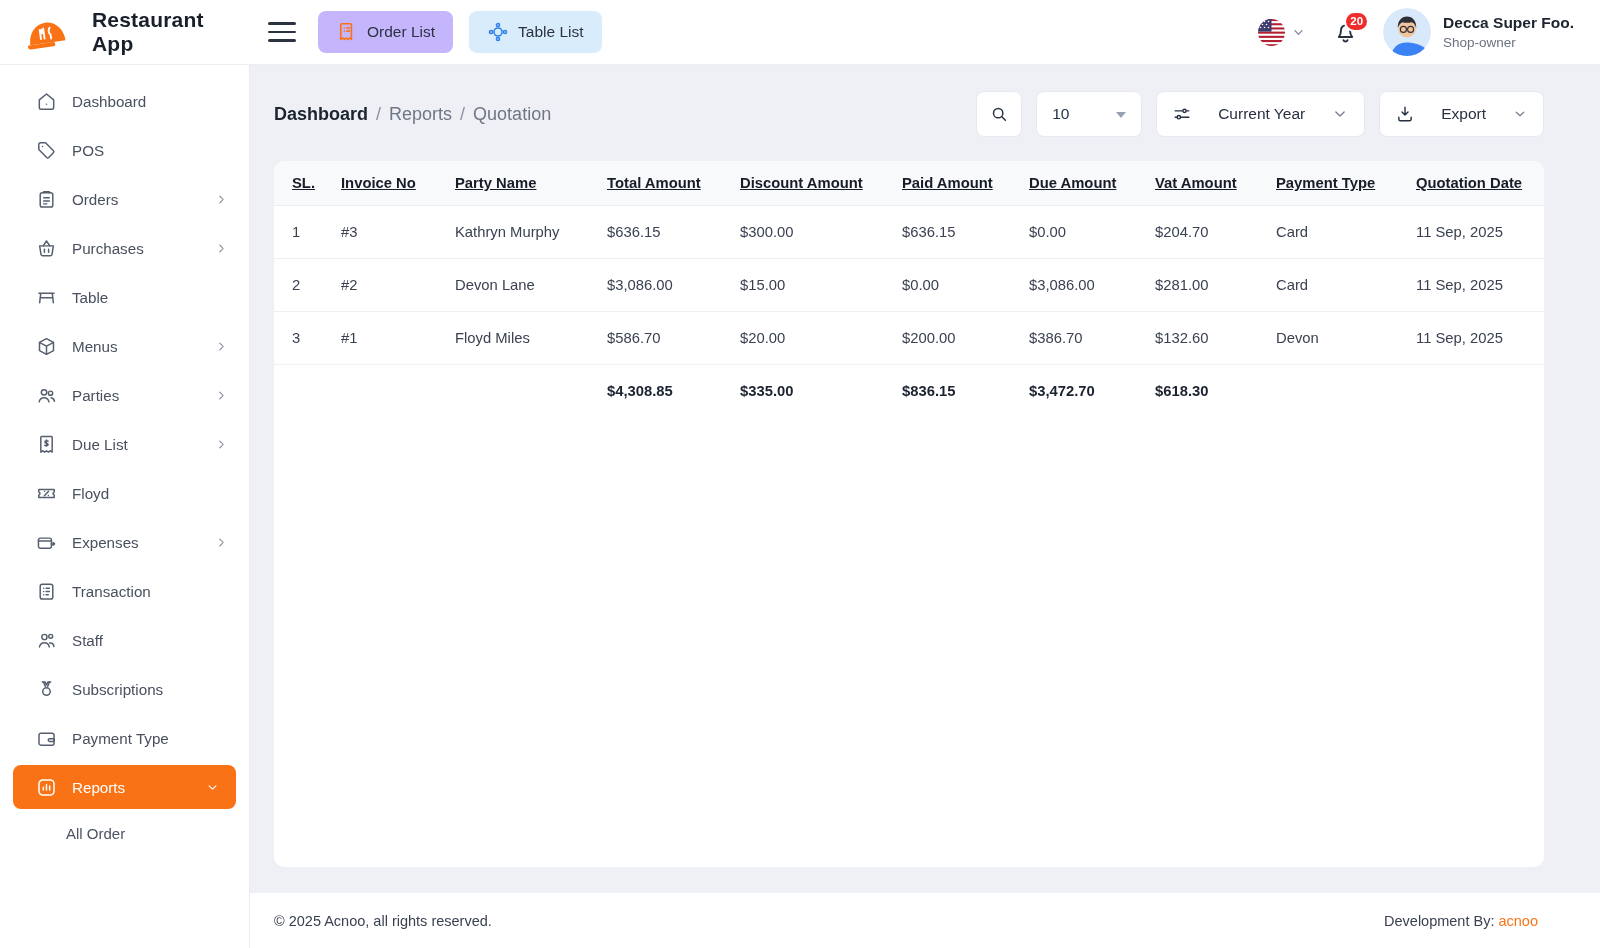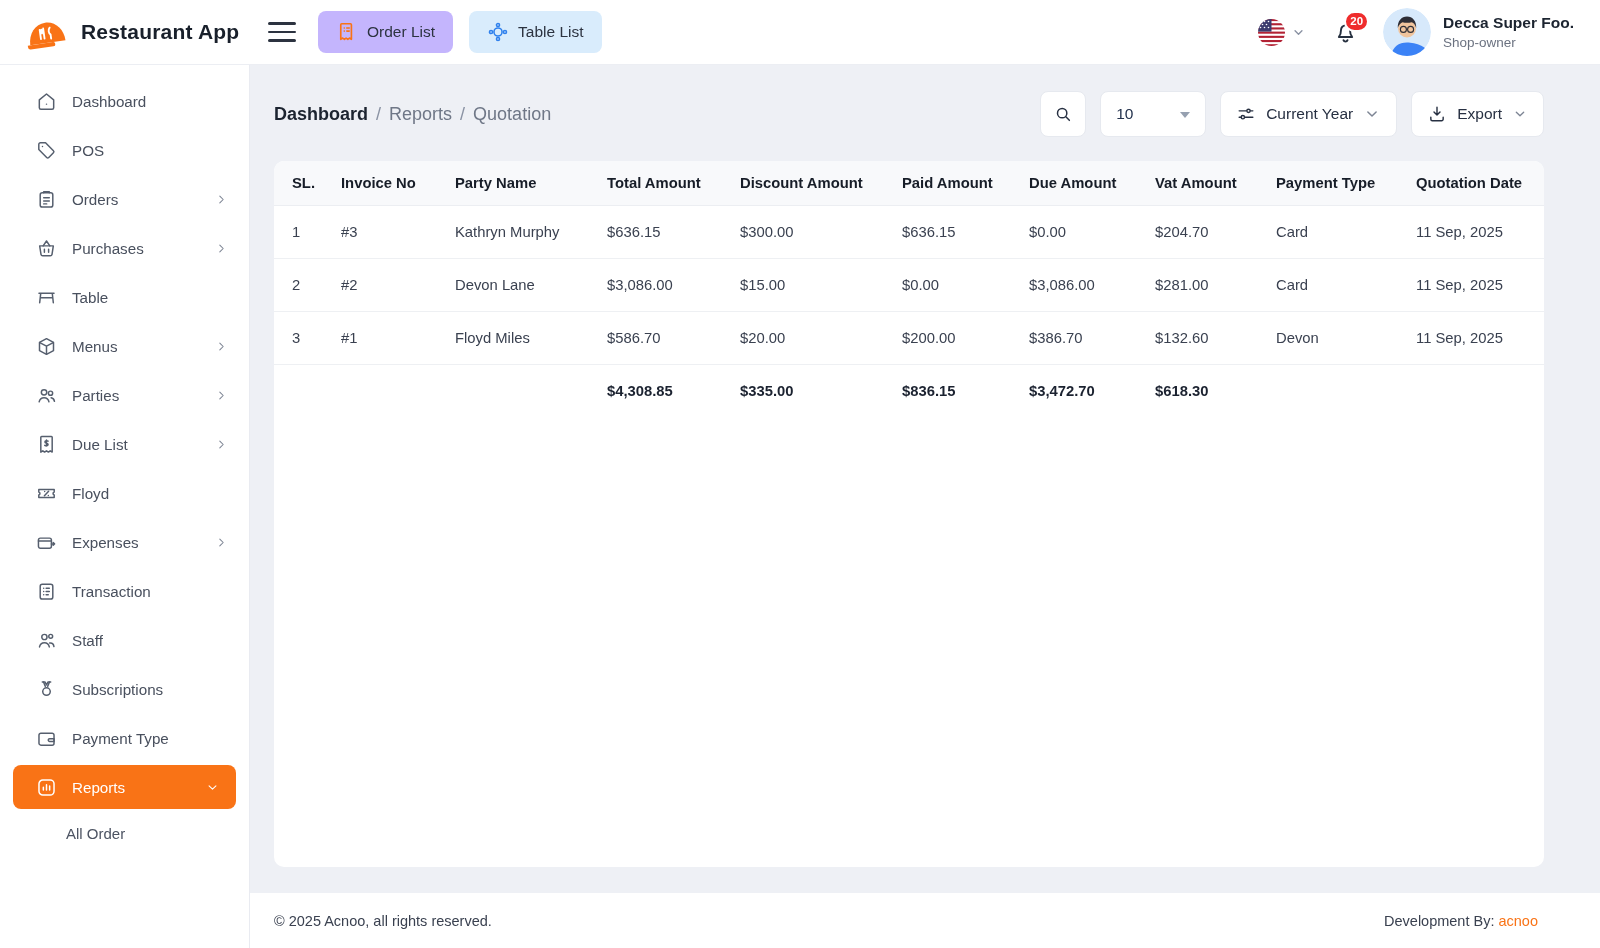--- a/index.html
+++ b/index.html
@@ -9,21 +9,21 @@
     background:#eef0f5;
     color:#2c3340;
   }
   svg { display:block; }
 
   
   .topbar{
     height:65px; background:#fff; display:flex; align-items:center;
     border-bottom:1px solid #eceef3; position:relative; z-index:5;
   }
-  .logo-area{ width:250px; display:flex; align-items:center; gap:13px; padding-left:24px; flex:0 0 250px;}
+  .logo-area{ width:250px; display:flex; align-items:center; gap:24px; padding-left:24px; flex:0 0 250px;}
   .brand{ font-size:21px; font-weight:800; color:#19202b; letter-spacing:.2px; }
   .hamburger{ margin-left:18px; width:28px; cursor:pointer; display:flex; flex-direction:column; gap:6px; }
   .hamburger i{ display:block; height:2.4px; background:#2c3340; border-radius:2px; }
   .top-btn{
     height:42px; border:none; border-radius:8px; display:inline-flex; align-items:center;
     gap:9px; padding:0 18px; font-size:15.5px; color:#2c3340; cursor:pointer;
     font-family:inherit;
   }
   .top-btn.order{ background:#c4b5fd; margin-left:22px; }
   .top-btn.table{ background:#d9ecfc; margin-left:16px; }
@@ -68,35 +68,35 @@
 
   
   .page-head{ display:flex; align-items:center; justify-content:space-between; margin-bottom:24px; }
   .breadcrumb{ font-size:18px; display:flex; gap:8px; align-items:center; }
   .crumb{ color:#6f7787; cursor:pointer; }
   .crumb.active{ color:#1c2430; font-weight:700; }
   .crumb-sep{ color:#8a92a3; }
   .controls{ display:flex; align-items:center; gap:14px; }
   .ctl{
     background:#fff; border:1px solid #e6e9ef; border-radius:8px; height:46px;
-    display:inline-flex; align-items:center; gap:10px; padding:0 15px;
+    display:inline-flex; align-items:center; gap:26px; padding:0 15px;
     font-size:15.5px; color:#273042; cursor:pointer; font-family:inherit;
   }
   .ctl .ic{ width:20px; height:20px; color:#273042; }
   .ctl .chev{ width:17px; height:17px; color:#7d8594; }
   .ctl.search{ width:46px; justify-content:center; padding:0; }
   .ctl.select{ width:106px; justify-content:space-between; color:#23324d; }
   .caret{ width:0; height:0; border:5px solid transparent; border-top:6px solid #96a0b0; margin-top:6px; }
 
   
   .card{ background:#fff; border-radius:10px; flex:1; overflow:hidden; }
   table{ width:100%; border-collapse:collapse; table-layout:fixed; }
   th{
     background:#f8f9fb; text-align:left; font-size:14.8px; font-weight:700; color:#171d28;
-    padding:14px 4px 14px 0; border-bottom:1px solid #eceef2; white-space:nowrap;
+    padding:14px 4px 14px 0; border-bottom:1px solid #eceef2; white-space:nowrap;text-decoration:underline;
   }
   td{
     font-size:14.8px; color:#3a4150; padding:18px 4px 18px 0;
     border-bottom:1px solid #eef0f3; white-space:nowrap;
   }
   th:first-child, td:first-child{ padding-left:18px; }
   tr.totals td{ font-weight:700; color:#1b2230; border-bottom:none; }
 
   
   .footer{

